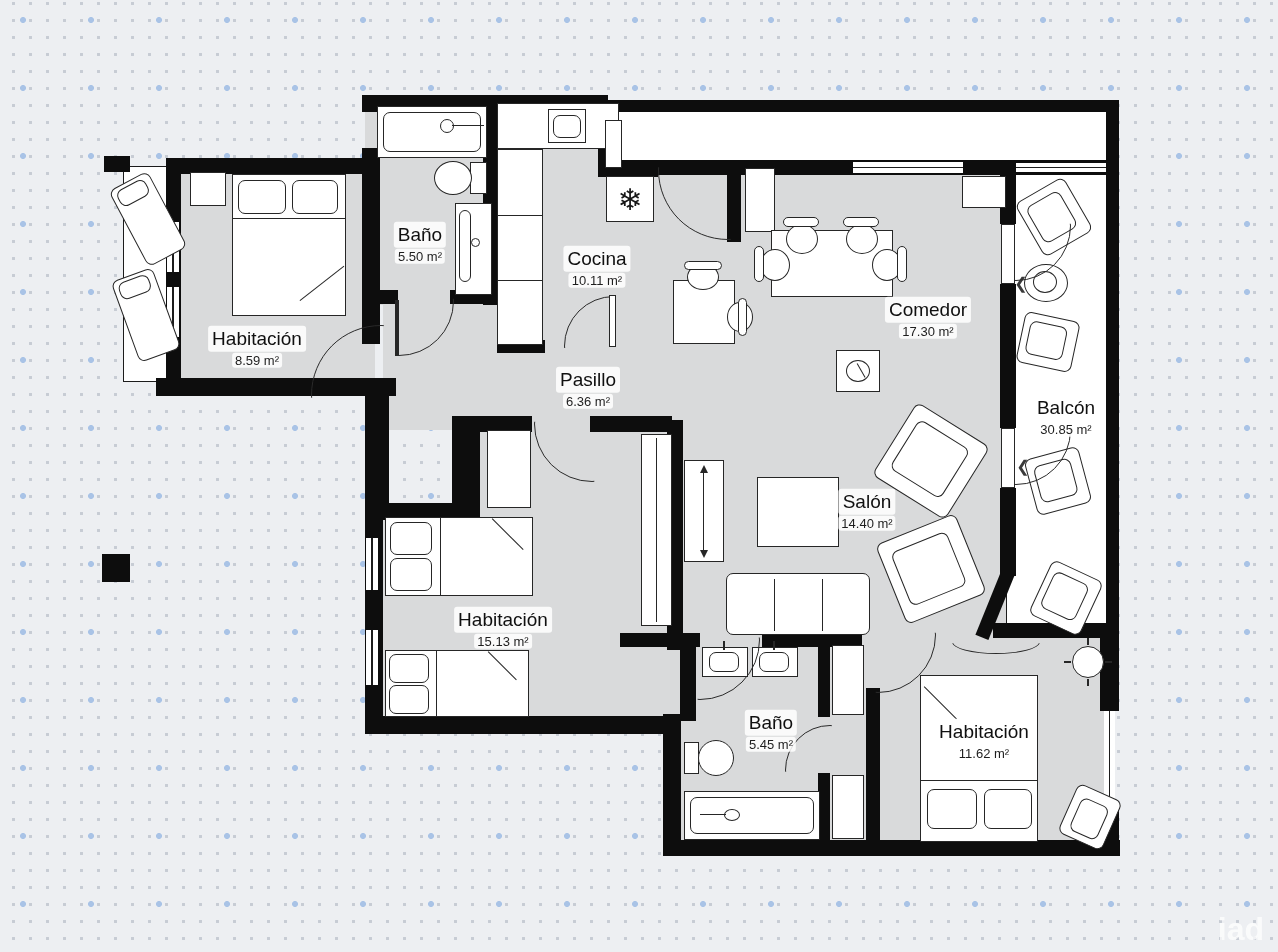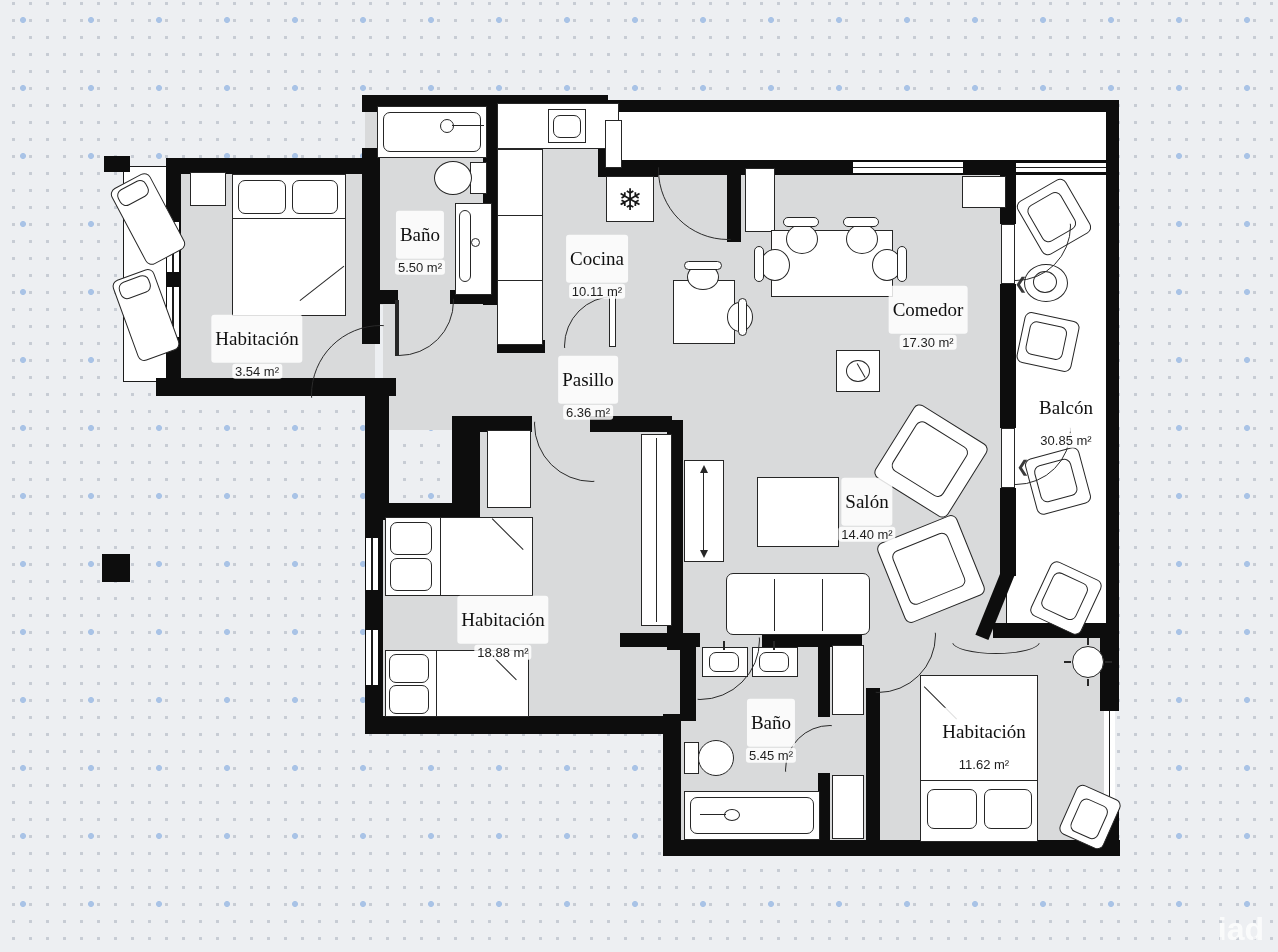--- a/index.html
+++ b/index.html
@@ -25,21 +25,21 @@
   .crc{position:absolute;background:#fff;border:1.4px solid #262626;border-radius:50%;box-sizing:border-box;z-index:6;}
   .pil{position:absolute;background:#fff;border:1.3px solid #262626;border-radius:7px;box-sizing:border-box;z-index:7;}
   .ln{position:absolute;background:#262626;z-index:7;}
   .ln.rot{transform-origin:left center;}
   .arc{position:absolute;border:1.4px solid #2a2a2a;border-radius:50%;box-sizing:border-box;z-index:8;background:transparent;}
   .q-tl{clip-path:polygon(52% 52%,52% -5%,-5% -5%,-5% 52%);}
   .q-bl{clip-path:polygon(52% 48%,52% 105%,-5% 105%,-5% 48%);}
   .q-br{clip-path:polygon(48% 48%,105% 48%,105% 105%,48% 105%);}
   .leaf{position:absolute;background:#fff;border:1.3px solid #262626;box-sizing:border-box;z-index:8;}
   .lbl{position:absolute;transform:translate(-50%,-50%);display:flex;flex-direction:column;align-items:center;gap:1px;z-index:30;text-align:center;}
-  .lname{font-size:19px;font-weight:500;color:#101010;background:rgba(255,255,255,.85);padding:12px 4px;border-radius:3px;white-space:nowrap;line-height:1.25;font-family:Liberation Serif, serif;}
+  .lname{font-size:19px;font-weight:500;color:#101010;background:rgba(255,255,255,.85);padding:1px 4px;border-radius:3px;white-space:nowrap;line-height:1.25;}
   .larea{font-size:13px;color:#1e1e1e;background:rgba(255,255,255,.85);padding:0 3px;border-radius:3px;white-space:nowrap;line-height:1.2;}
   .icon-text{position:absolute;z-index:7;color:#161616;display:flex;align-items:center;justify-content:center;}
   .tri{position:absolute;width:0;height:0;z-index:8;border-left:4px solid transparent;border-right:4px solid transparent;}
   .tri.up{border-bottom:8px solid #262626;}
   .tri.dn{border-top:8px solid #262626;}
   #watermark{position:absolute;right:14px;bottom:4px;z-index:3;display:flex;flex-direction:column;align-items:flex-end;pointer-events:none;}
   #wm-mark{font-size:104px;font-weight:700;line-height:.78;color:#ffffff;opacity:.55;letter-spacing:-6px;}
   #wm-text{font-size:32px;font-weight:700;color:#ffffff;opacity:.75;margin-top:-6px;}
 </style>
 </head>
@@ -252,21 +252,21 @@
   <div class="ln" style="left:1087px;top:638px;width:2px;height:7px;"></div>
   <div class="ln" style="left:1087px;top:679px;width:2px;height:7px;"></div>
   <div class="ln" style="left:1064px;top:661px;width:7px;height:2px;"></div>
   <div class="ln" style="left:1105px;top:661px;width:7px;height:2px;"></div>
   <div class="fu rd" style="left:1066px;top:790px;width:48px;height:54px;transform:rotate(24deg);">
     <div class="fu rd" style="left:8px;top:10px;width:30px;height:36px;"></div>
   </div>
 
   <div class="lbl" style="left:257px;top:347px;">
     <div class="lname">Habitación</div>
-    <div class="larea">3.54 m²</div>
+    <div class="larea">8.59 m²</div>
   </div>
   <div class="lbl" style="left:420px;top:243px;">
     <div class="lname">Baño</div>
     <div class="larea">5.50 m²</div>
   </div>
   <div class="lbl" style="left:597px;top:267px;">
     <div class="lname">Cocina</div>
     <div class="larea">10.11 m²</div>
   </div>
   <div class="lbl" style="left:928px;top:318px;">
@@ -280,21 +280,21 @@
   <div class="lbl" style="left:588px;top:388px;">
     <div class="lname">Pasillo</div>
     <div class="larea">6.36 m²</div>
   </div>
   <div class="lbl" style="left:867px;top:510px;text-align:right;">
     <div class="lname">Salón</div>
     <div class="larea">14.40 m²</div>
   </div>
   <div class="lbl" style="left:503px;top:628px;">
     <div class="lname">Habitación</div>
-    <div class="larea">18.88 m²</div>
+    <div class="larea">15.13 m²</div>
   </div>
   <div class="lbl" style="left:771px;top:731px;">
     <div class="lname">Baño</div>
     <div class="larea">5.45 m²</div>
   </div>
   <div class="lbl" style="left:984px;top:740px;">
     <div class="lname">Habitación</div>
     <div class="larea">11.62 m²</div>
   </div>
 

